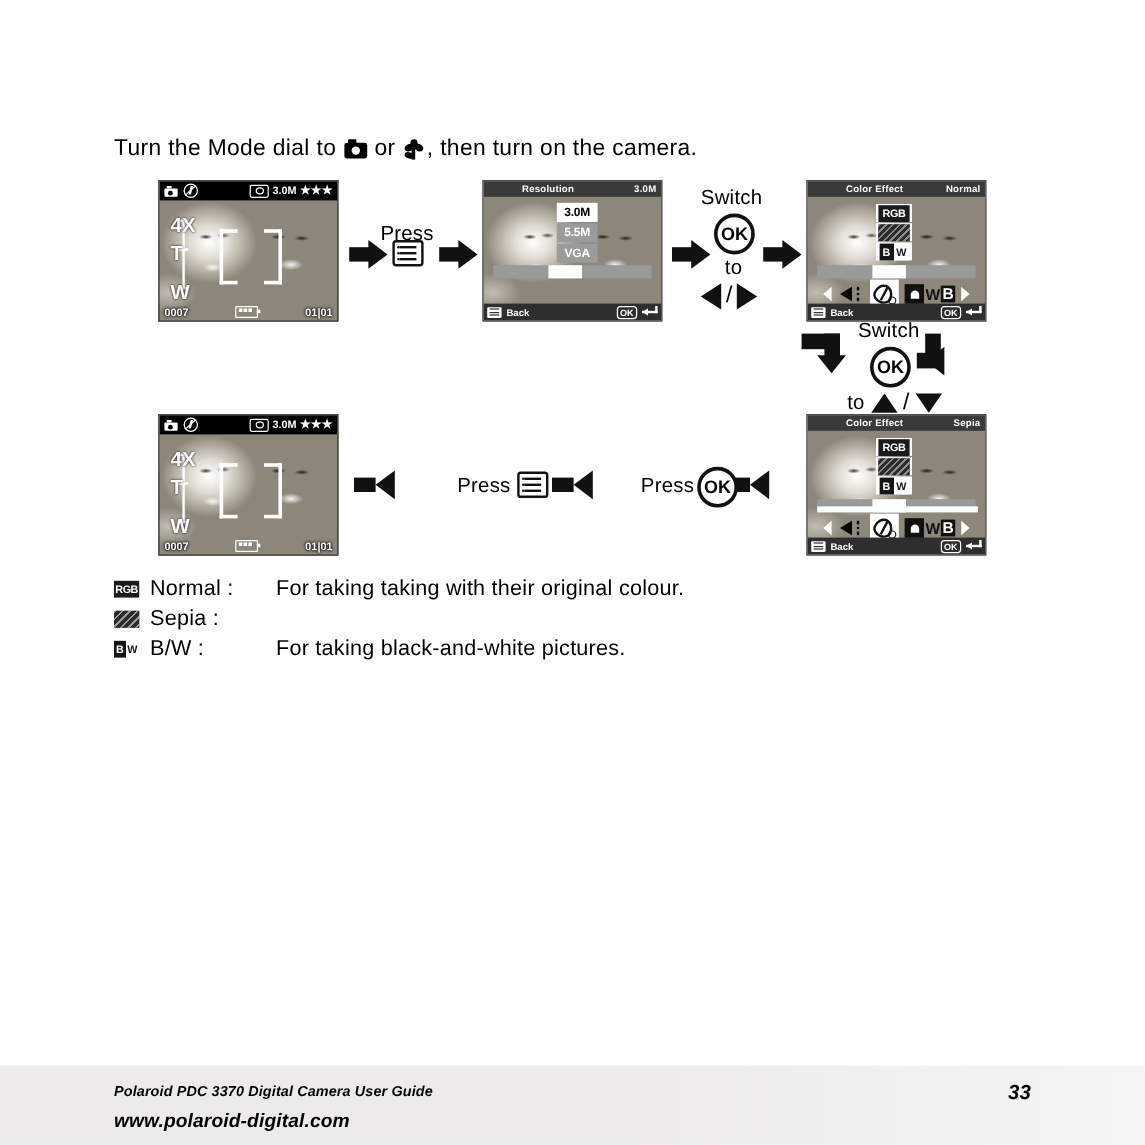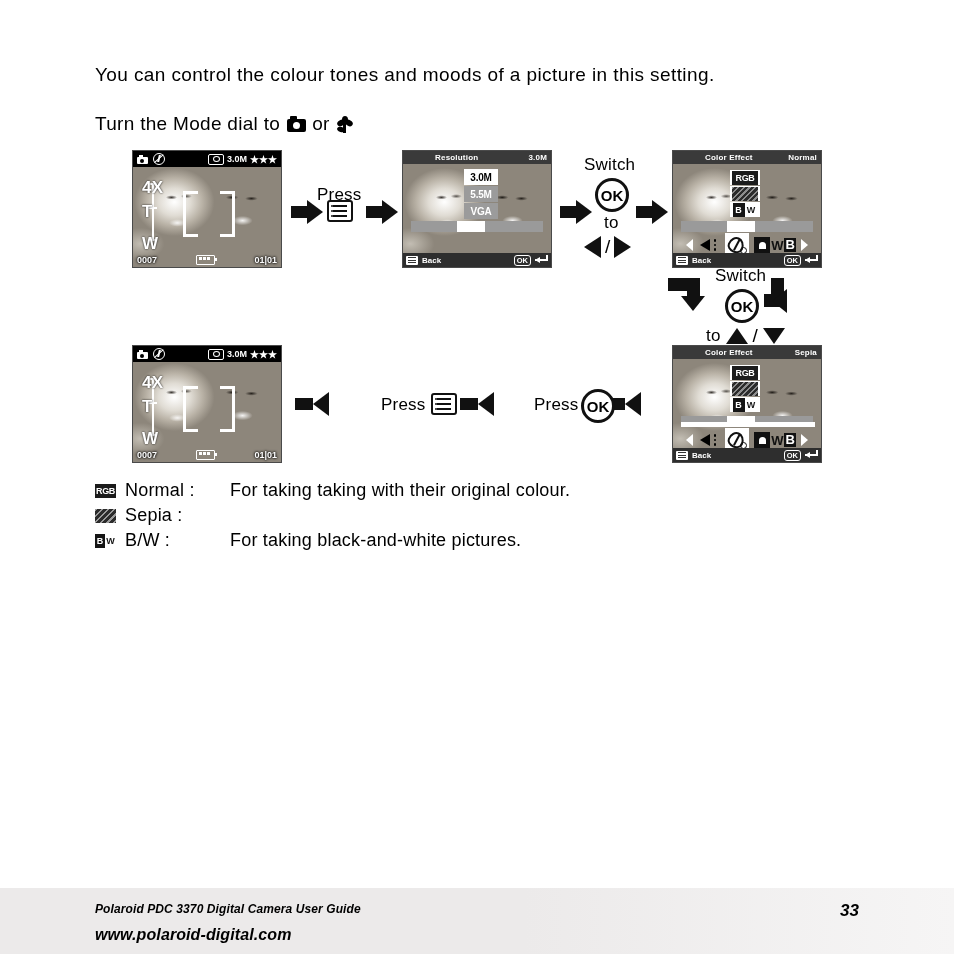--- a/index.html
+++ b/index.html
@@ -277,37 +277,37 @@
   .footer .ft1{position:absolute;left:95px;top:14px;font-size:12px;font-style:italic;font-weight:bold;letter-spacing:.1px;}
   .footer .ft2{position:absolute;left:95px;top:38px;font-size:16px;font-style:italic;font-weight:bold;letter-spacing:.1px;}
   .footer .pg{position:absolute;right:95px;top:13px;font-size:17px;font-style:italic;font-weight:bold;}
 </style>
 </head>
 <body>
 
 <div class="page-wrap">
 
 
-  <div class="subtitle">You can control the colour tones and moods of a picture in this setting.</div>
 
   <div class="instr">
     <span>Turn the Mode dial to</span>
     <span class="mini-cam">
       <span class="body"></span>
         <span class="hump"></span>
         <span class="lens"></span>
     </span>
     <span>or</span>
     <span class="mini-flower">
       <span class="p p1"></span>
         <span class="p p2"></span>
         <span class="p p3"></span>
       <span class="p stem"></span>
         <span class="p leaf"></span>
     </span>
+    <span>, then turn on the camera.</span>
   </div>
 
   <div class="lcd shoot" style="left:132px;top:150px;">
     <div class="photo"></div>
 
     <div class="topbar">
       <span class="ic-cam">
           <i class="b"></i>
           <i class="h"></i>
           <i class="l"></i>

